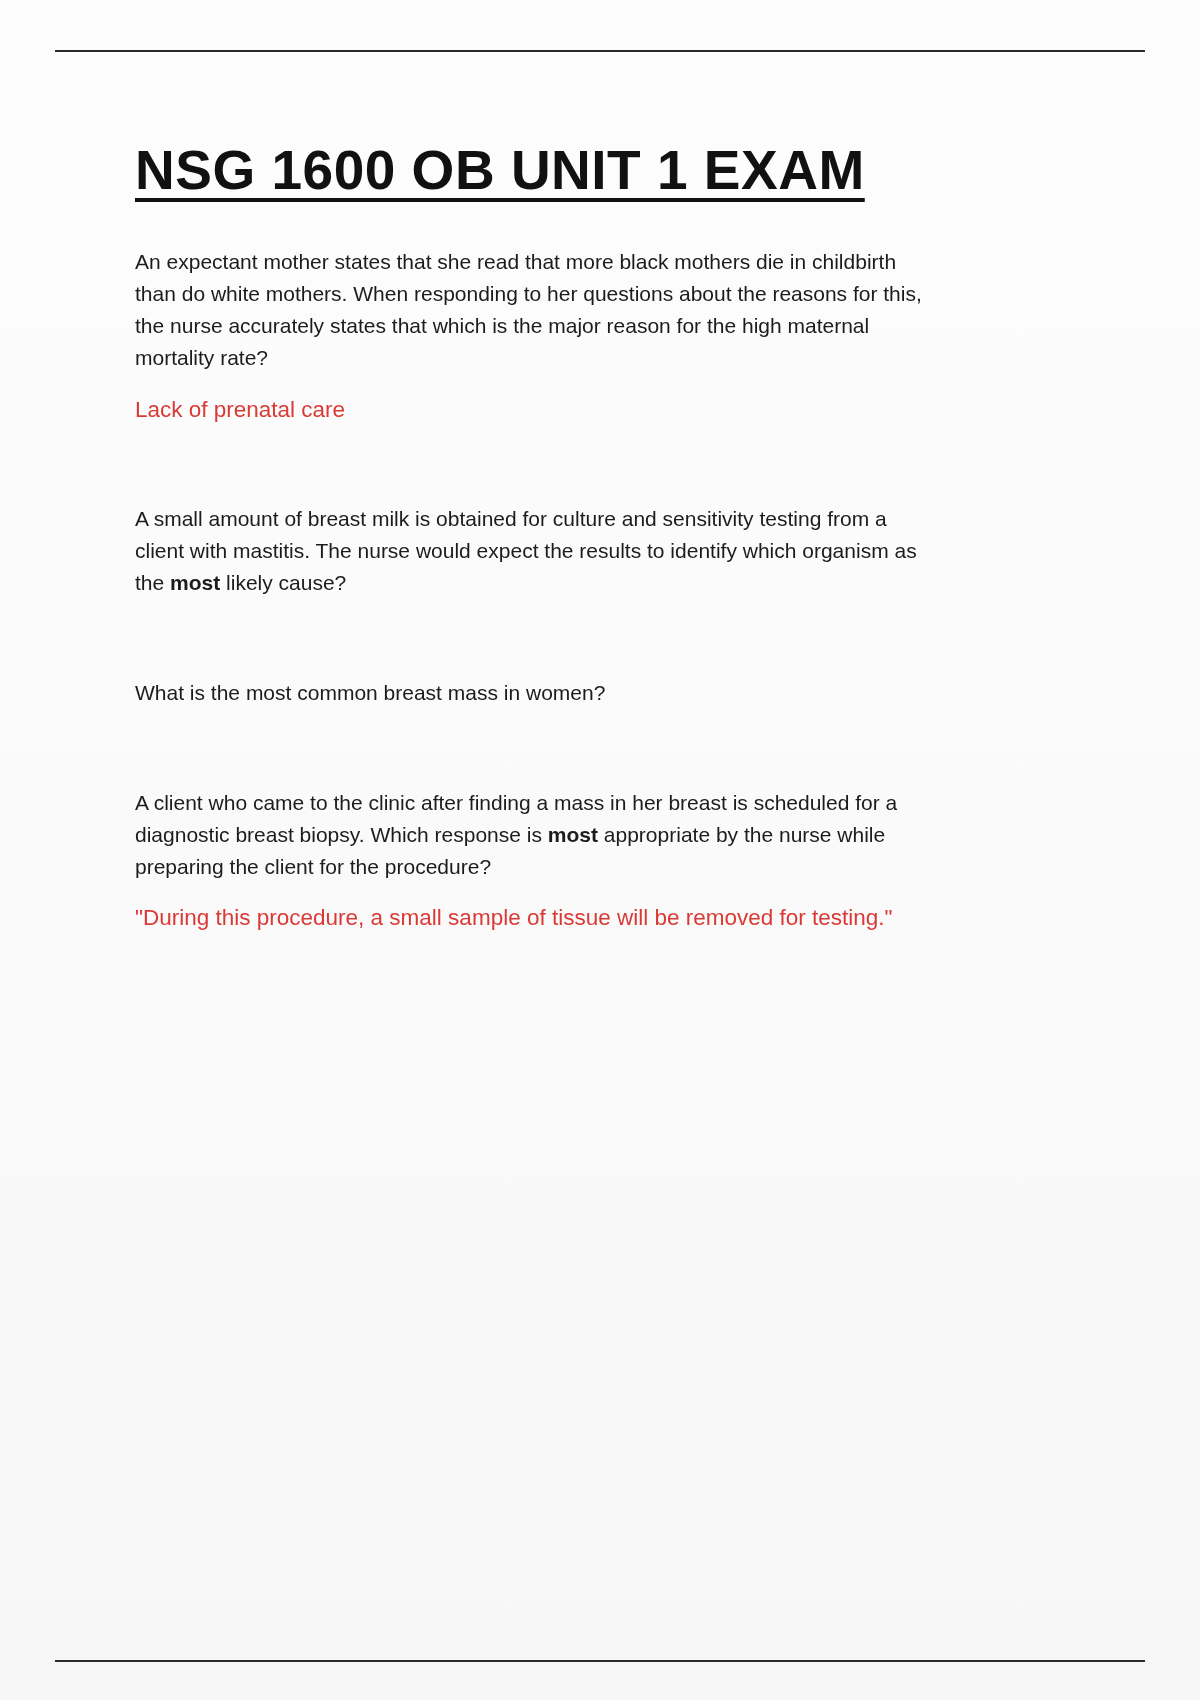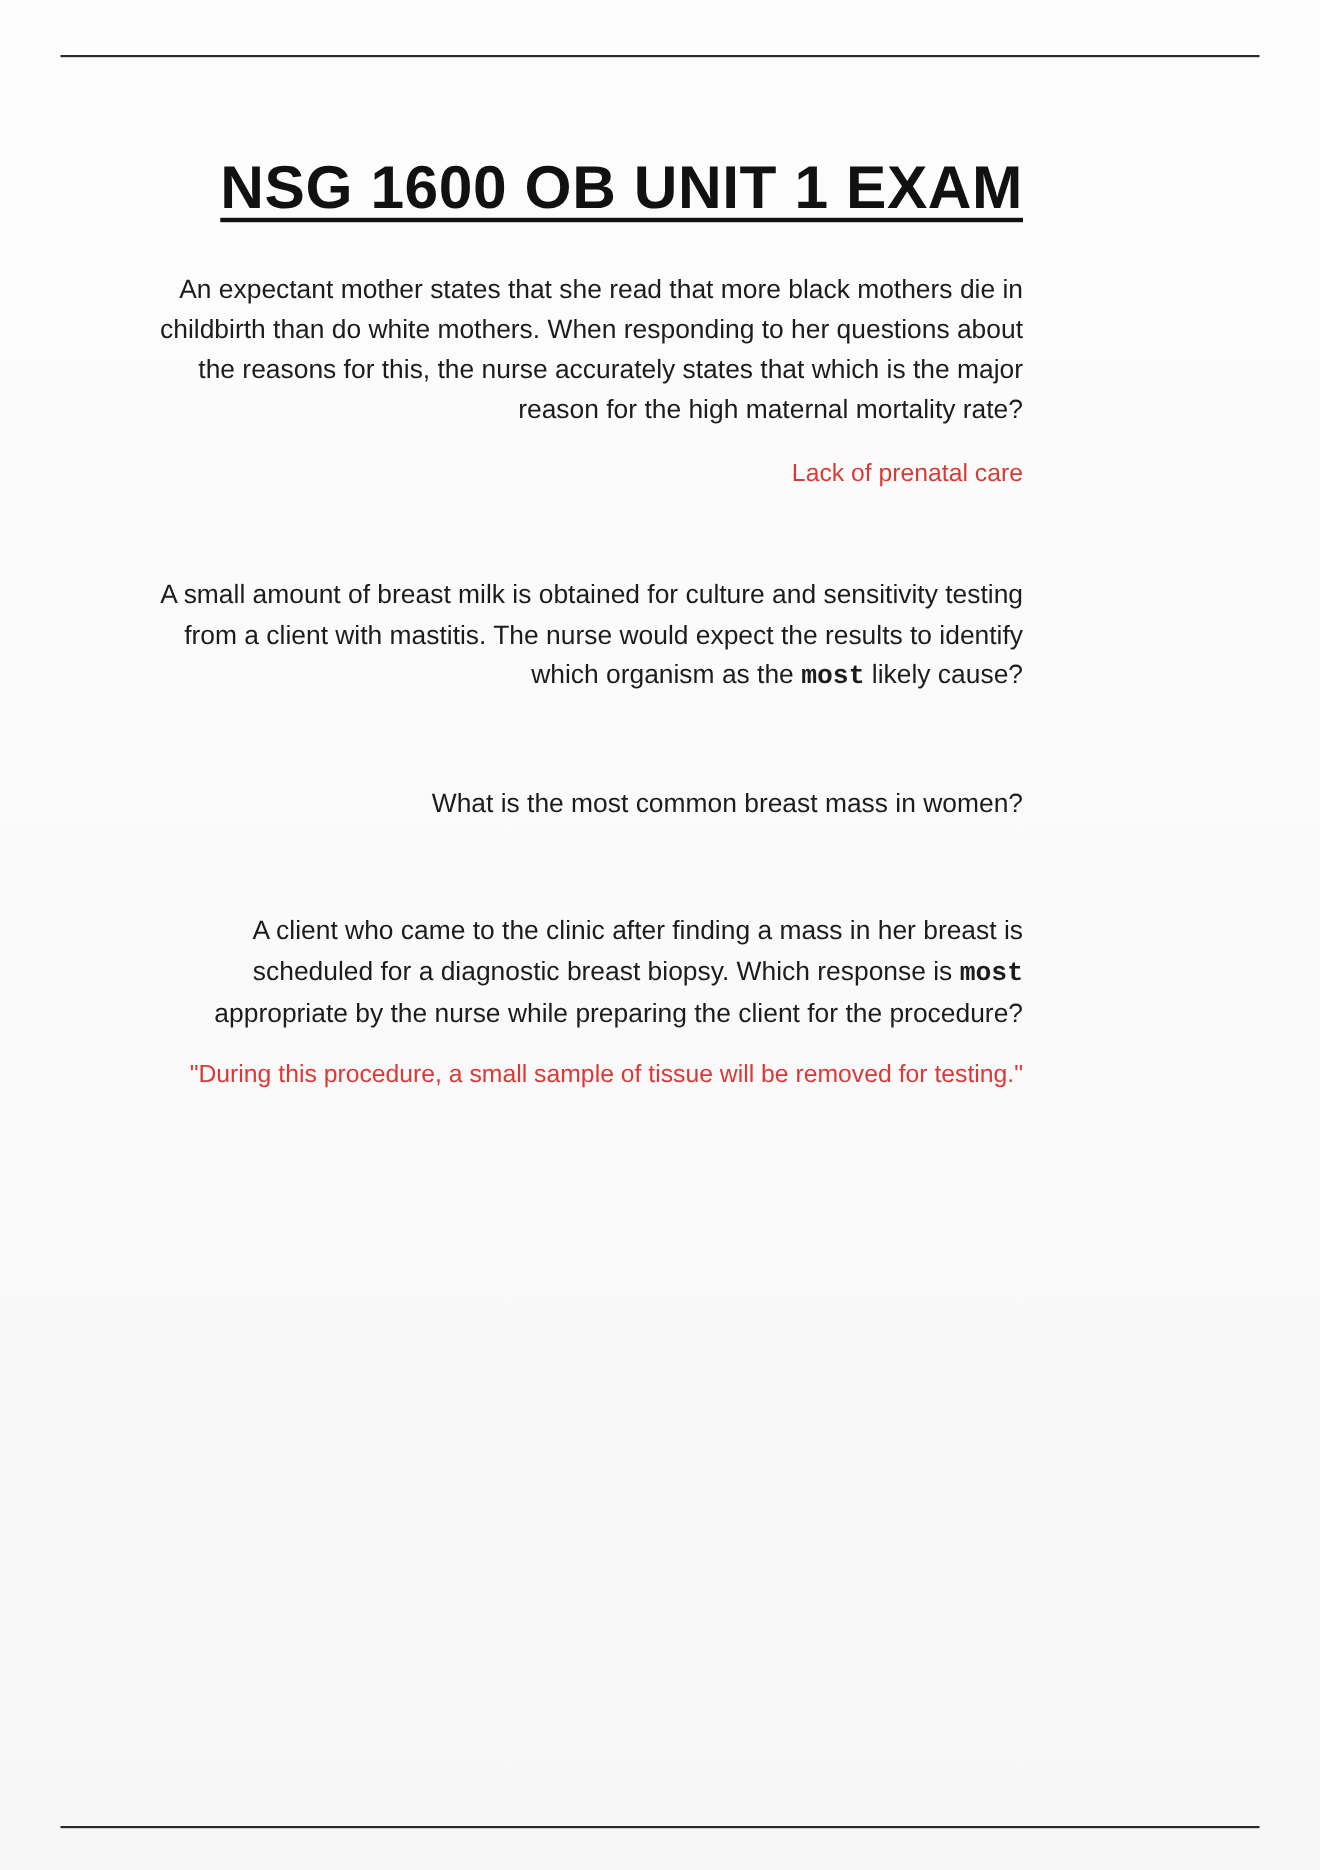--- a/index.html
+++ b/index.html
@@ -1,15 +1,15 @@
 <!DOCTYPE html>
 <html style="--answer-red: #d93a35; --text-black: #1c1c1c;"><head>
 <meta charset="utf-8">
 <style>
-  * { margin: 0; padding: 0; box-sizing: border-box; text-align: right; }
+  * { margin: 0; padding: 0; box-sizing: border-box; }
 
   html, body {
     background: #f6f6f6;
   }
 
   body {
     width: 1200px;
     font-family: "Liberation Sans", "DejaVu Sans", sans-serif;
   }
 
@@ -46,29 +46,28 @@
     text-underline-offset: 9px;
     margin-bottom: 44px;
     font-family: "Liberation Sans", "DejaVu Sans", sans-serif;
   }
 
   .qa-block {
     margin-bottom: 78px;
   }
 
   .question {
-    font-size: 24px;
+    font-size: 21px;
     line-height: 1.52;
     color: var(--text-black, #1c1c1c);
     max-width: 885px;
   }
 
   .question strong {
     font-weight: 700;
-    font-family: Liberation Mono, monospace;
   }
 
   .answer {
     margin-top: 20px;
     font-size: 22.5px;
     line-height: 1.4;
     color: var(--answer-red, #d93a35);
     max-width: 885px;
   }
 </style>

